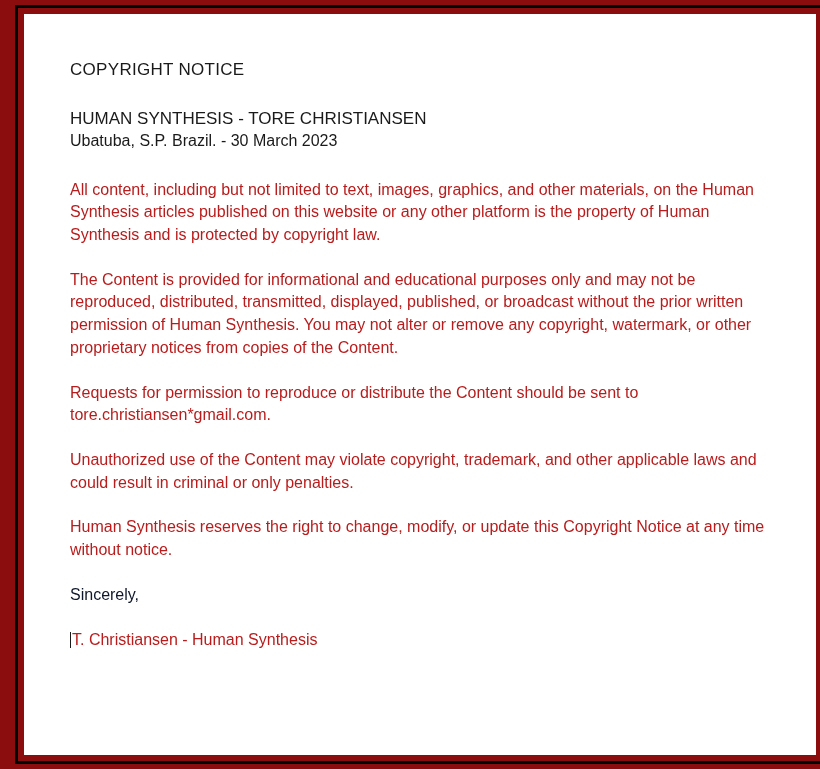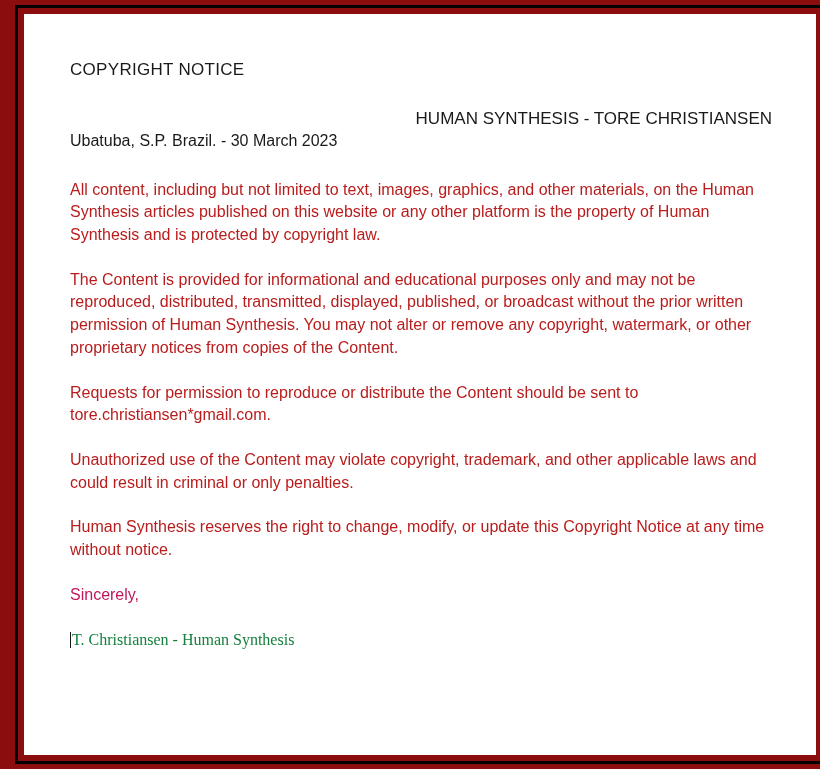--- a/index.html
+++ b/index.html
@@ -41,51 +41,49 @@
     color: #1a1a1a;
     letter-spacing: 0.3px;
     margin: 0 0 27px 0;
     font-weight: normal;
   }
   .org-line {
     font-size: 17px;
     color: #1a1a1a;
     margin: 0;
     line-height: 1.38;
-    text-align: right;
   }
   .loc-line {
     font-size: 16px;
     color: #1a1a1a;
     margin: 0 0 26px 0;
     line-height: 1.38;
   }
   .para {
     font-size: 16px;
     color: #b91c1c;
     line-height: 1.42;
     margin: 0 0 22px 0;
     max-width: 730px;
   }
   .para:last-child {
     margin-bottom: 0;
   }
   .sign-off {
     font-size: 16px;
-    color: #be185d;
+    color: #0f172a;
     line-height: 1.42;
     margin: 0 0 22px 0;
   }
   .signature {
     font-size: 16px;
-    color: #15803d;
+    color: #b91c1c;
     line-height: 1.42;
     margin: 0;
     position: relative;
-    font-family: Liberation Serif, serif;
   }
   .caret {
     display: inline-block;
     width: 1px;
     height: 16px;
     background: #1a1a1a;
     vertical-align: -3px;
     margin-right: 1px;
   }
 </style>

